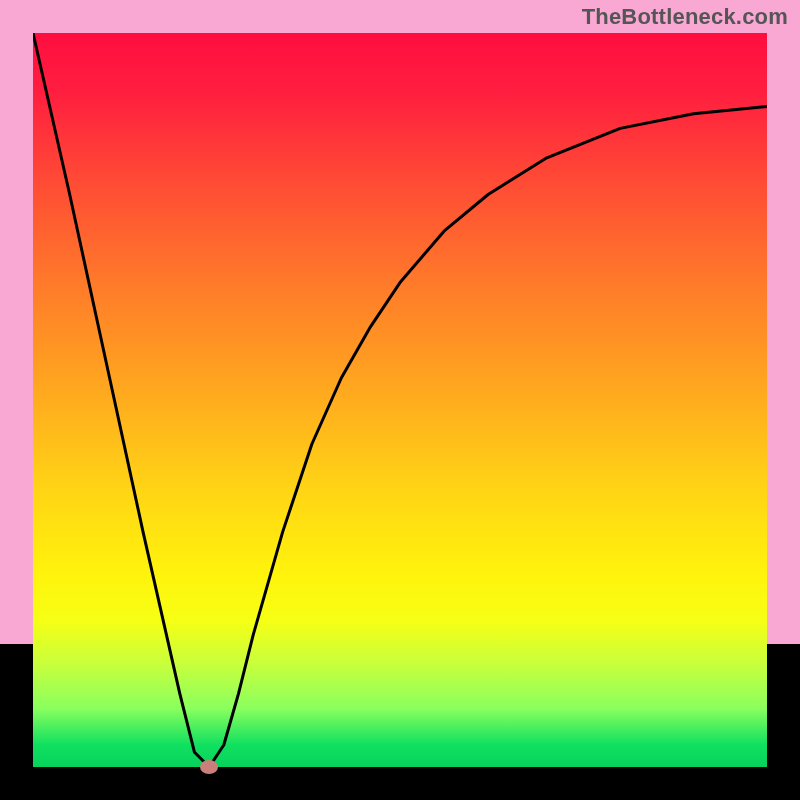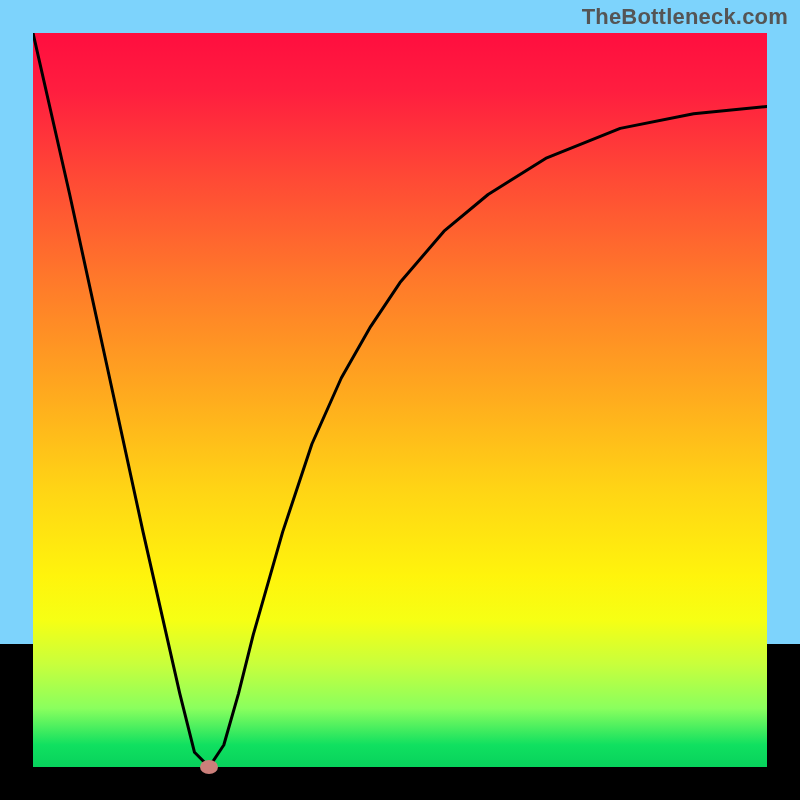--- a/index.html
+++ b/index.html
@@ -8,21 +8,21 @@
     width: 800px;
     height: 800px;
     background: #000;
     overflow: hidden;
     font-family: Arial, Helvetica, sans-serif;
   }
   .frame {
     position: relative;
     width: 800px;
     height: 644px;
-    background: #7dd3fc;
+    background: #f9a8d4;
   }
   .watermark {
     position: absolute;
     top: 4px;
     right: 12px;
     color: #555;
     font-size: 22px;
     font-weight: 600;
     letter-spacing: 0.2px;
     user-select: none;

